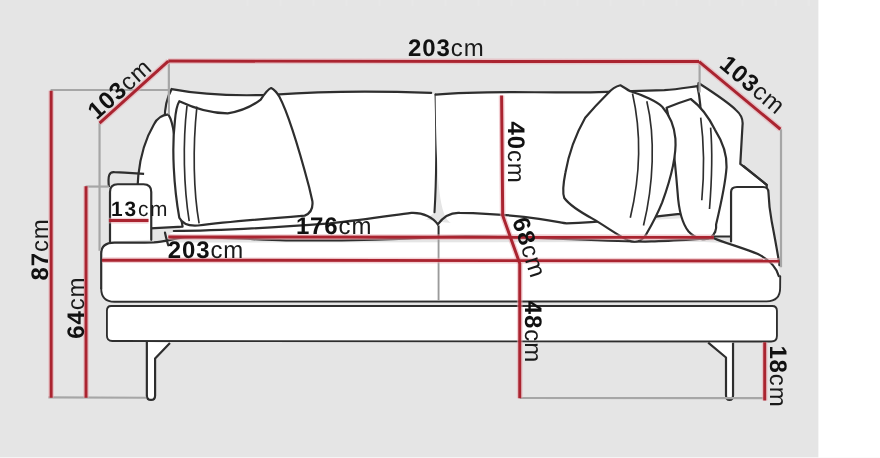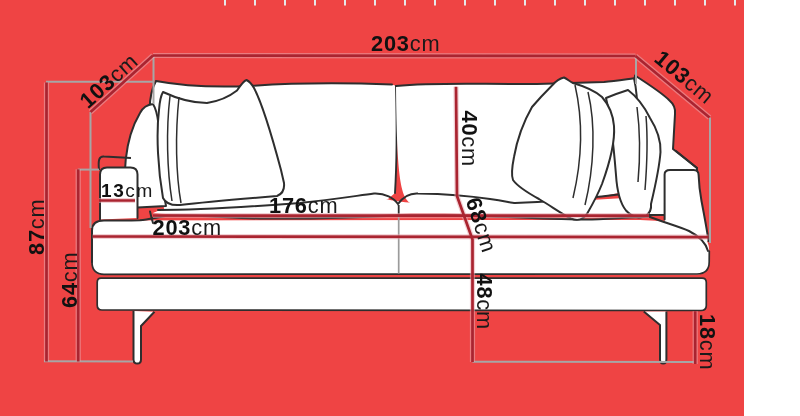--- a/index.html
+++ b/index.html
@@ -1,16 +1,16 @@
 <!DOCTYPE html>
 <html><head>
 <meta charset="utf-8">
 <style>
 html,body{margin:0;padding:0;background:#ffffff;}
-#stage{position:relative;width:744px;height:416px;background:#ef4444;overflow:hidden;}
+#stage{position:relative;width:744px;height:416px;background:#e5e5e5;overflow:hidden;}
 svg{position:absolute;left:0;top:0;}
 text{font-family:"Liberation Sans",sans-serif;fill:#111;}
 .num{font-weight:bold;}
 .cm{font-weight:normal;fill:#1a1a1a;}
 </style>
 </head>
 <body>
 <div id="stage">
 <svg width="800" height="416" viewBox="0 0 800 416">
 

